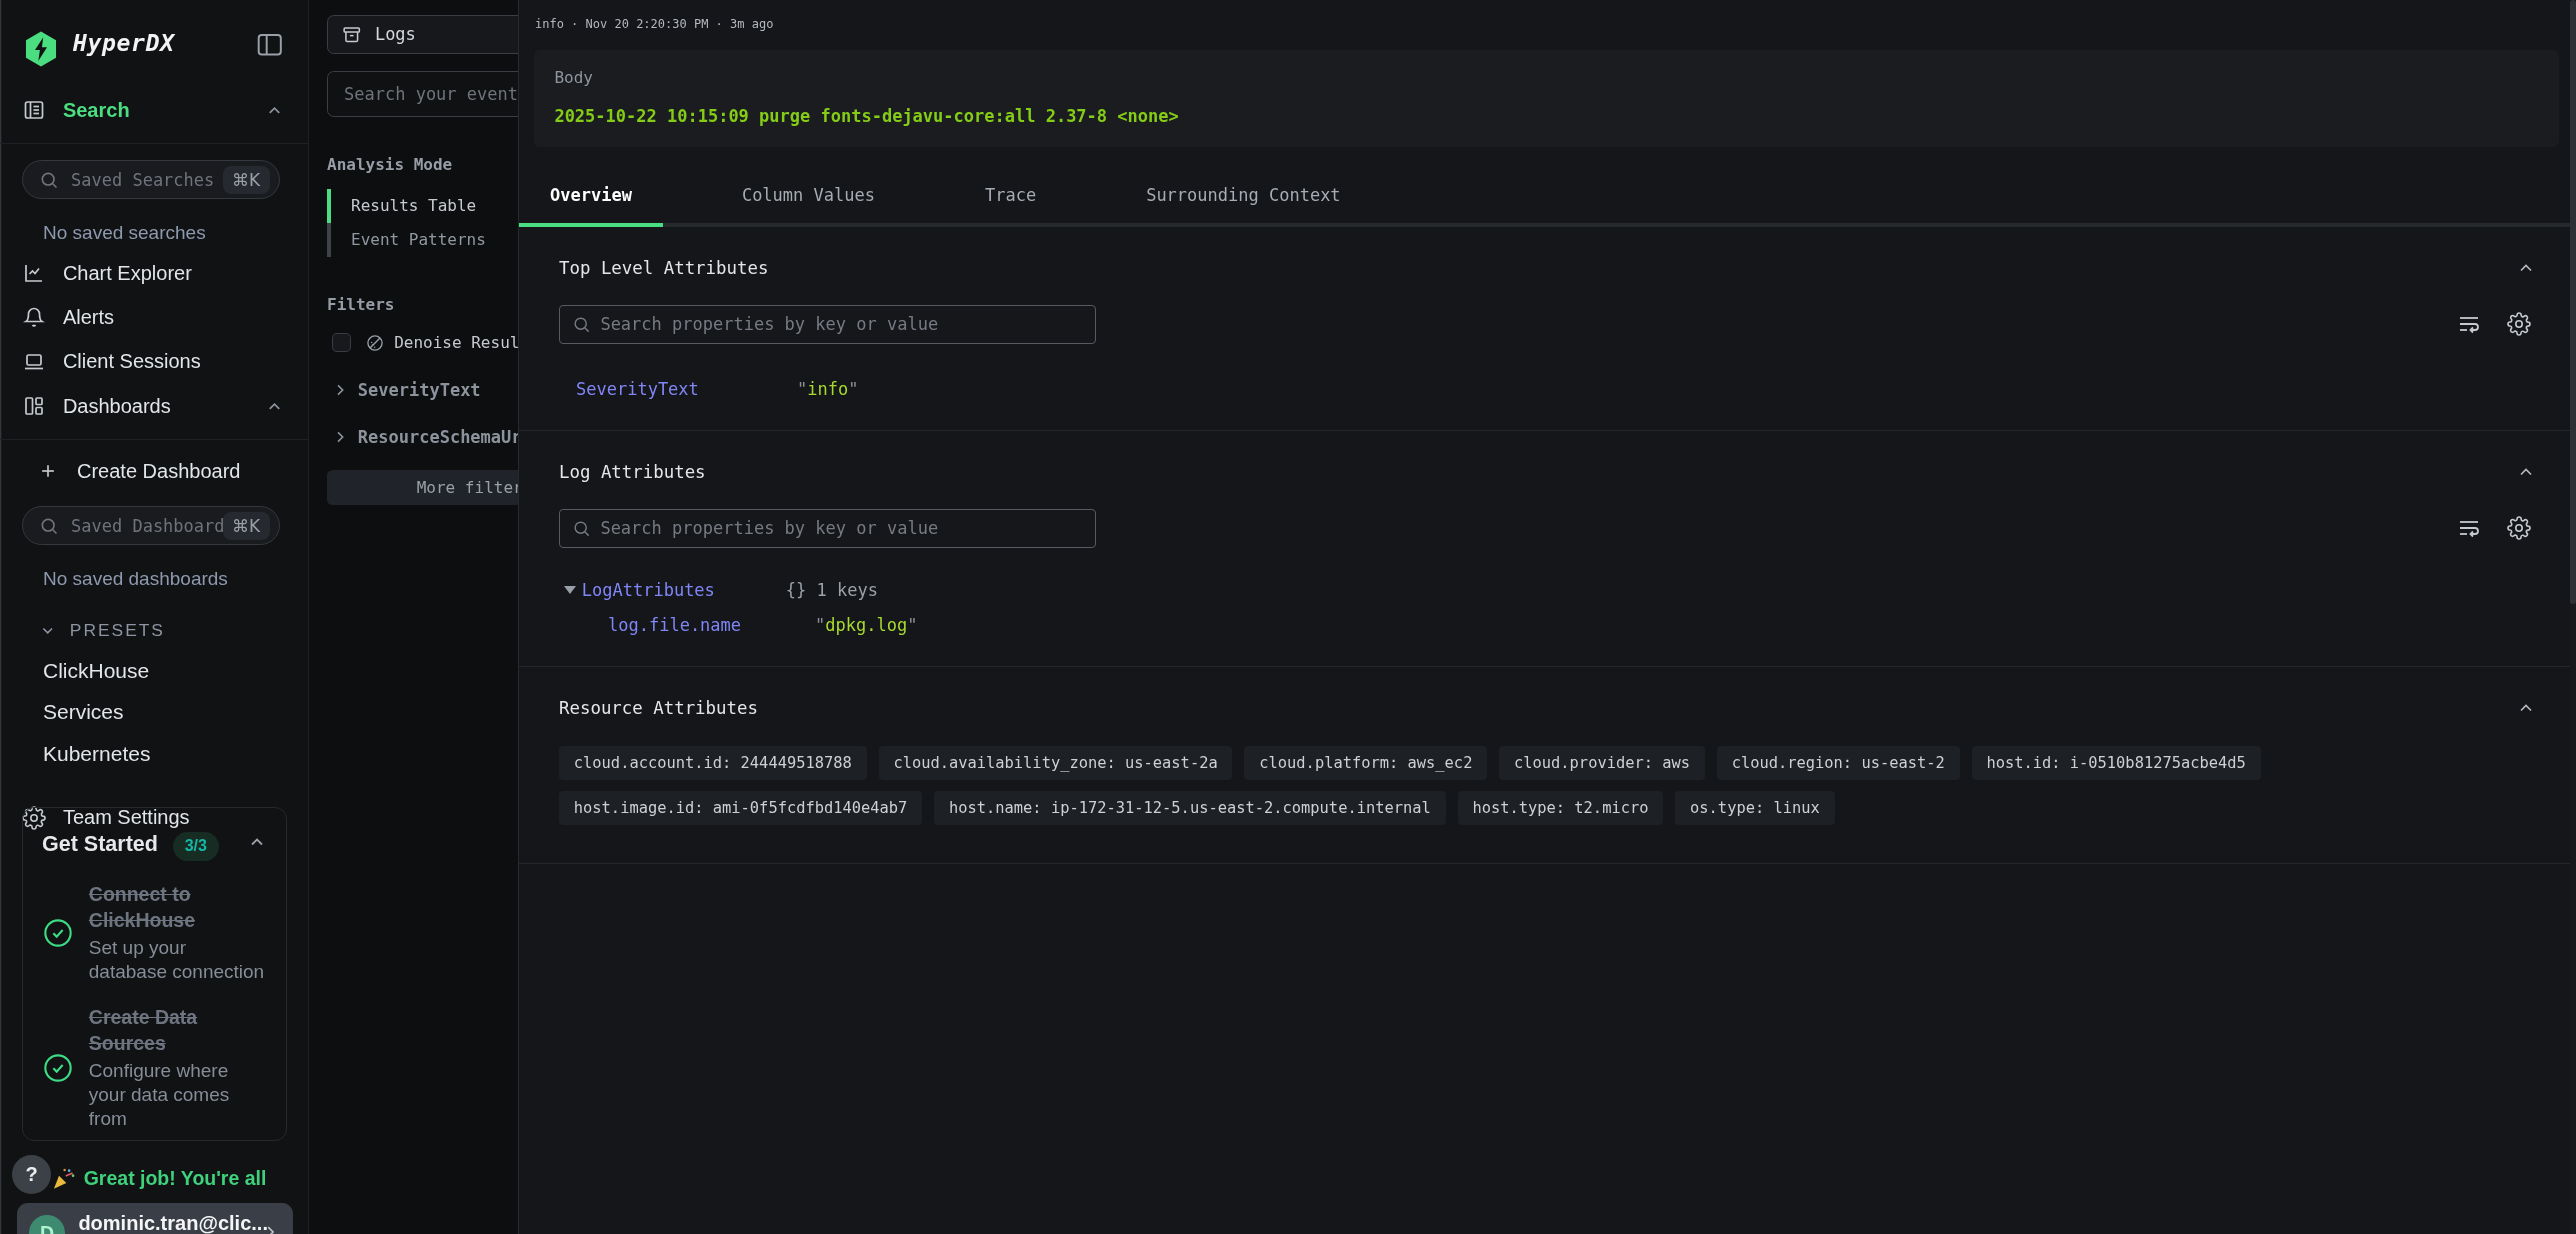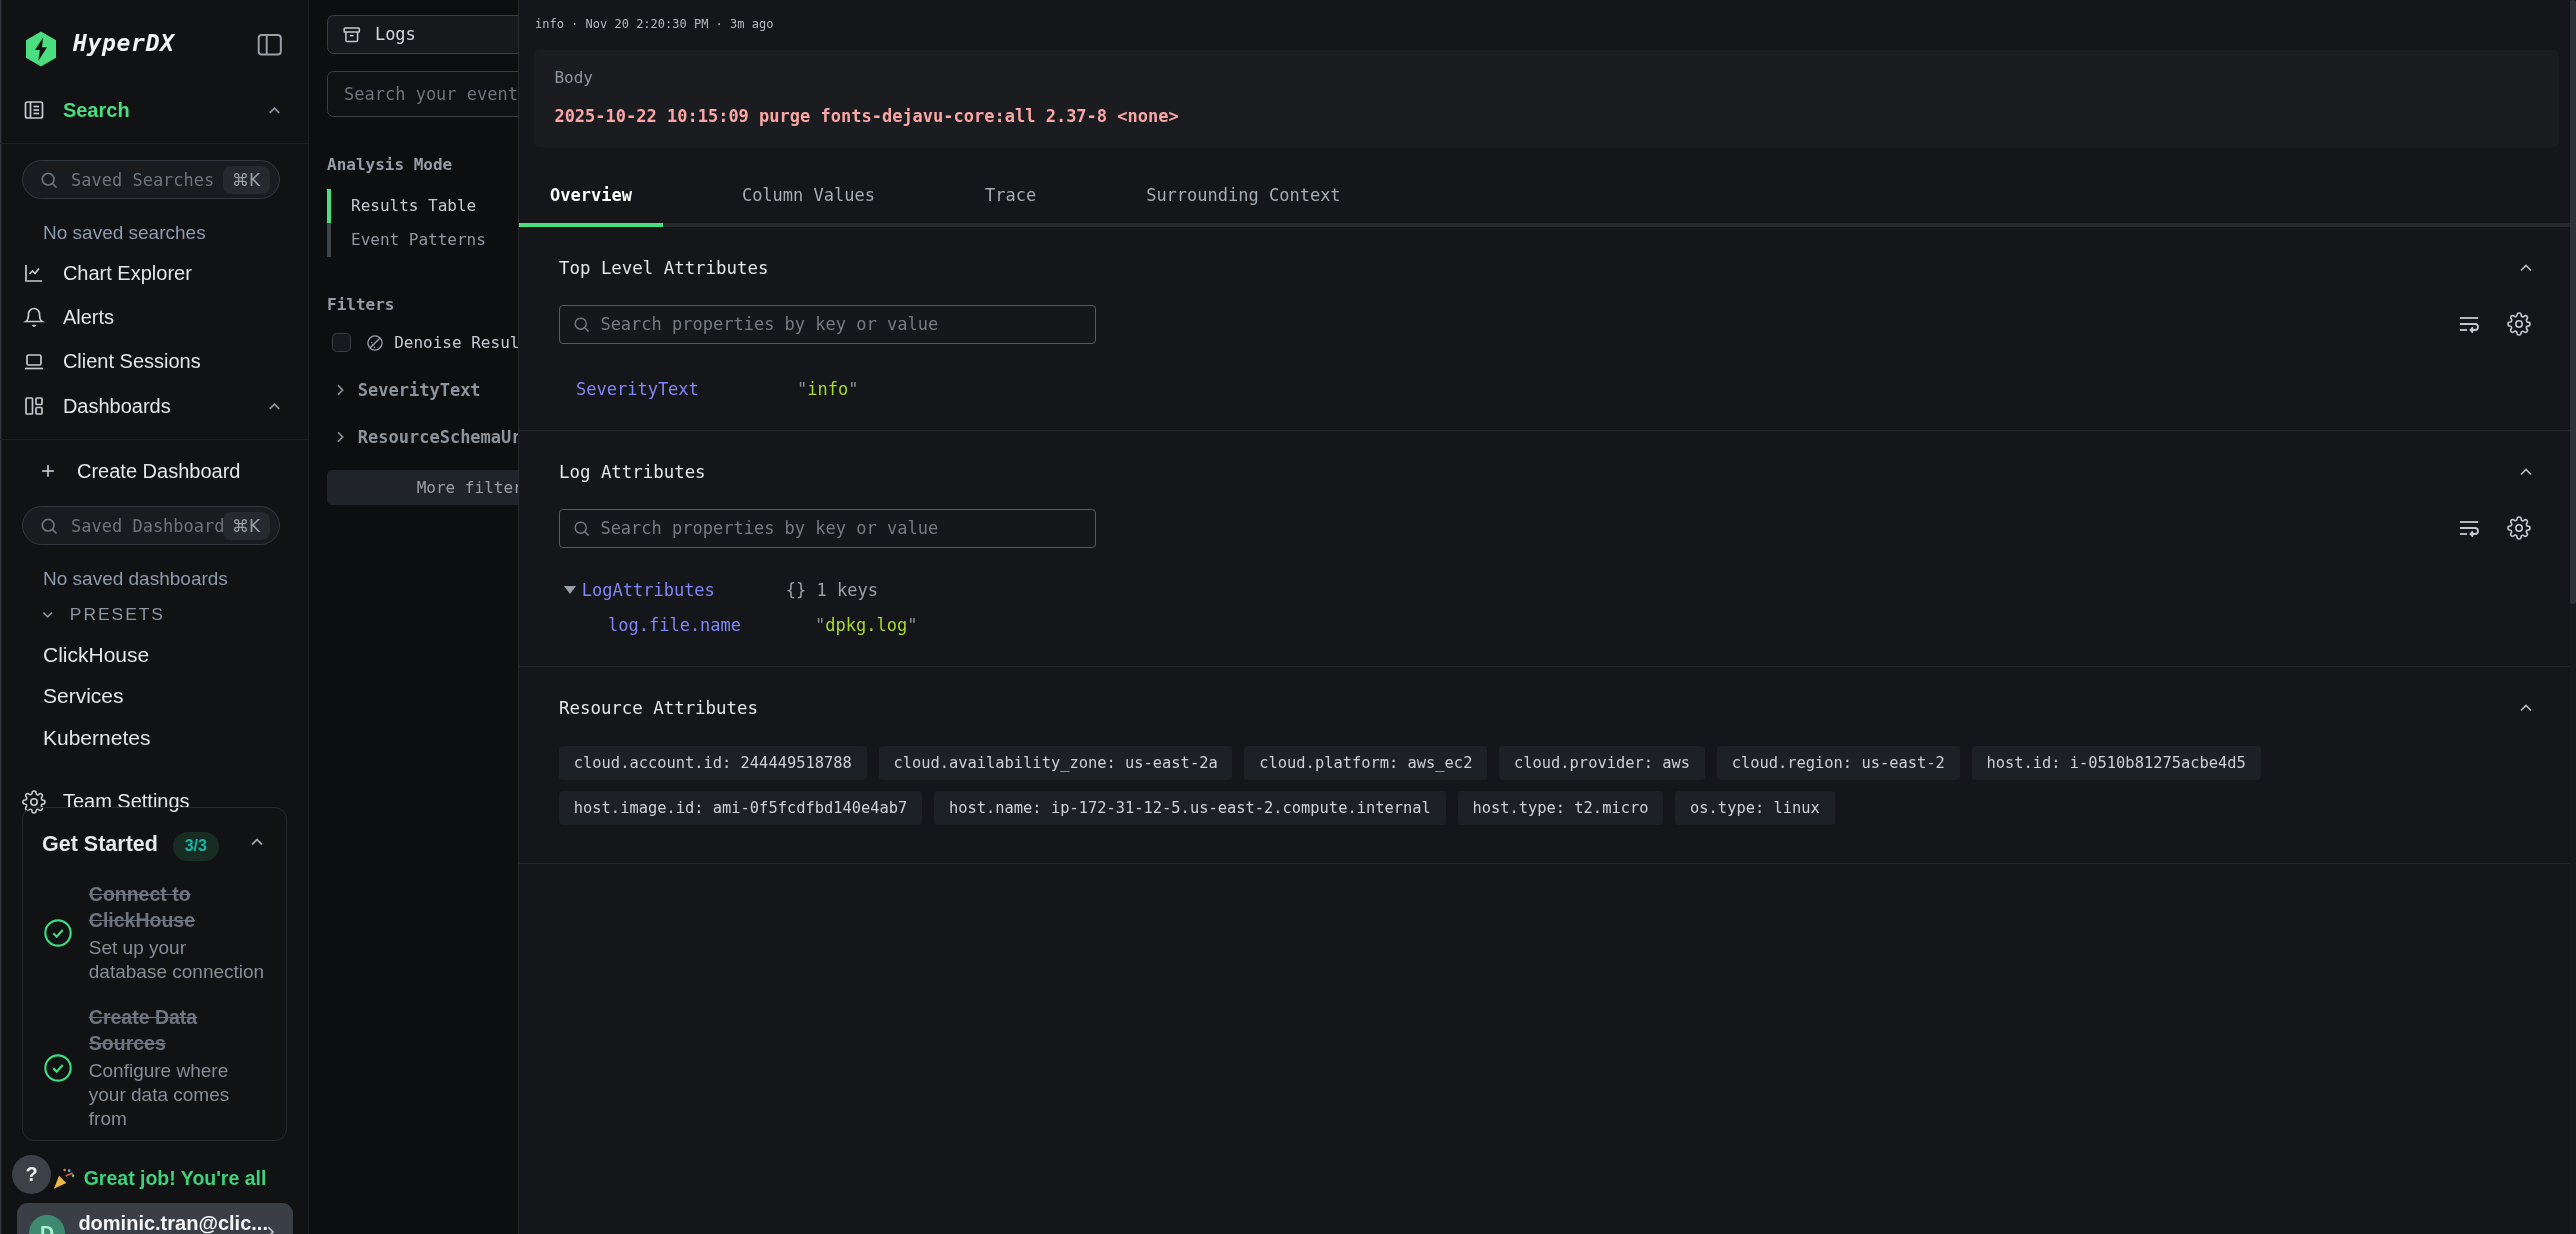--- a/index.html
+++ b/index.html
@@ -43,21 +43,21 @@
     font-family:"DejaVu Sans","Liberation Sans",sans-serif; font-size:17px; color:#9aa0a8;
     background:#26292f; border-radius:8px; padding:4px 9.4px;
   }
   .empty-note { font-size:19px; color:#8d99ad; padding-left:43px; margin-top:23px; }
   .nav-list { margin-top:13.4px; }
   .nav-list .nav-row { margin-top:13.4px; }
   .nav-list .nav-label { font-weight:400; }
   .create-row { display:flex; align-items:center; padding-left:38px; margin-top:12px; height:38px; cursor:pointer; }
   .create-row svg { width:20px; height:20px; color:#c6cad0; }
   .create-label { font-size:20px; color:#e2e5e9; margin-left:19px; }
-  .presets-row { display:flex; align-items:center; padding-left:39px; margin-top:14px; cursor:pointer; }
+  .presets-row { display:flex; align-items:center; padding-left:39px; margin-top:30px; cursor:pointer; }
   .presets-row svg { width:17.4px; height:17.4px; color:#8d95a2; }
   .presets-label { font-size:17.4px; color:#8d95a2; letter-spacing:2px; margin-left:13.4px; }
   .preset-item { font-size:21px; color:#e2e5e9; padding-left:43px; margin-top:17.4px; cursor:pointer; }
   .team-row { display:flex; align-items:center; padding:0 21.5px; margin-top:35px; height:34px; cursor:pointer; }
   .team-row svg { width:24px; height:24px; color:#c6cad0; }
   .team-label { font-size:20px; color:#e2e5e9; margin-left:17.4px; }
 
   .gs-card {
     position:absolute; left:22px; right:21px; top:807px; height:334px;
     border:1.3px solid #26292e; border-radius:12px; overflow:hidden; padding:24px 19px 0 19px;
@@ -130,21 +130,21 @@
   .more-btn {
     margin-top:23px; width:295px; height:35px; background:#202329; border-radius:5.4px; border:none;
     font-family:"DejaVu Sans Mono",monospace; font-size:16px; color:#9aa0a8; cursor:pointer;
   }
 
   
   .detail { flex:1; height:1234px; background:#141619; border-left:1.3px solid #26292e; position:relative; overflow:hidden; }
   .dp-header { font-family:"DejaVu Sans Mono",monospace; font-size:12px; color:#b4b8bf; padding:17.4px 0 0 16px; }
   .body-card { margin:19px 17px 0 15.4px; background:#1a1c1f; border-radius:5.4px; padding:17.4px 20px 21.5px 20px; }
   .body-label { font-family:"DejaVu Sans Mono",monospace; font-size:16px; color:#8f959e; }
-  .body-value { font-family:"DejaVu Sans Mono",monospace; font-weight:bold; font-size:17px; color:#fca5a5; margin-top:19px; }
+  .body-value { font-family:"DejaVu Sans Mono",monospace; font-weight:bold; font-size:17px; color:#84cc16; margin-top:19px; }
   .tab-bar { display:flex; margin-top:38px; border-bottom:4.7px solid #26292c;gap:48px; }
   .tab { font-family:"DejaVu Sans Mono",monospace; font-size:17px; color:#a6acb4; padding:0 31px 17.4px 31px; position:relative; cursor:pointer; white-space:nowrap; }
   .tab.active { color:#ffffff; font-weight:bold; }
   .tab.active::after { content:""; position:absolute; left:0; right:0; bottom:-4.7px; height:4.7px; background:#4ade80; }
   .section { padding:0 40px; }
   .sec-head { display:flex; align-items:center; justify-content:space-between; margin-top:31px; }
   .sec-title { font-family:"DejaVu Sans Mono",monospace; font-size:17.4px; color:#e4e6e9; }
   .sec-chev { color:#b7bcc2; width:20px; height:20px; cursor:pointer; }
   .sec-toolbar { display:flex; align-items:center; margin-top:27px; }
   .prop-search {

